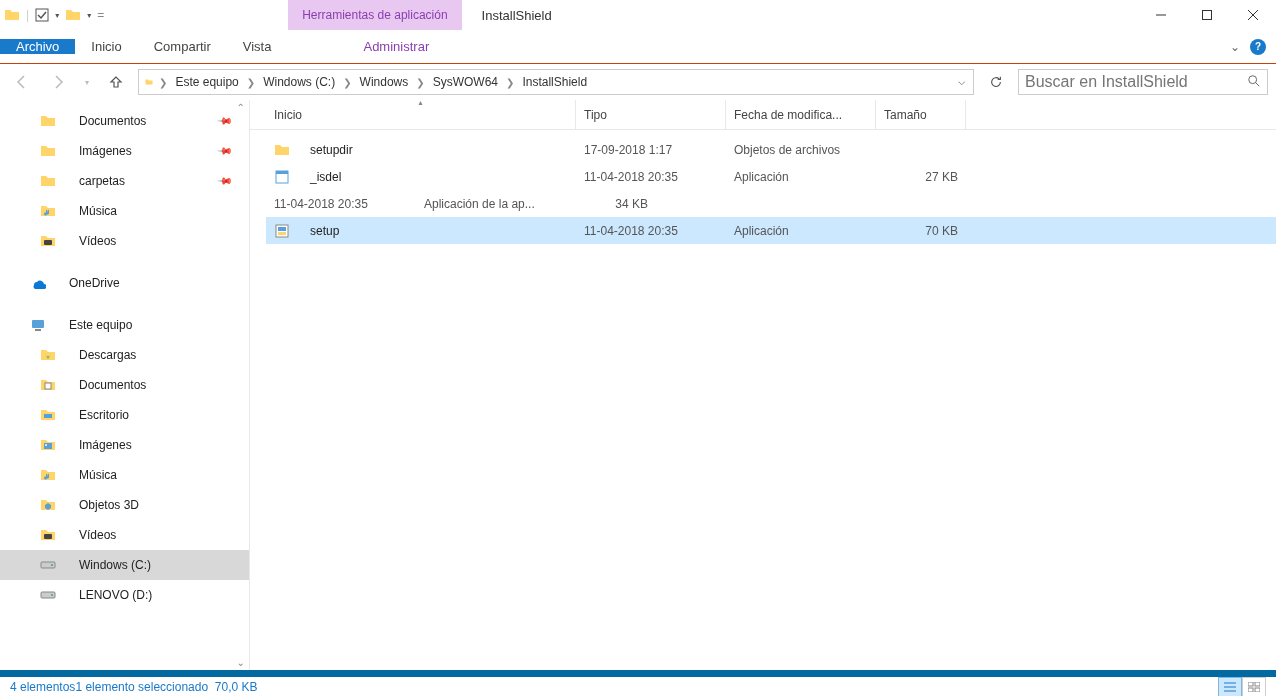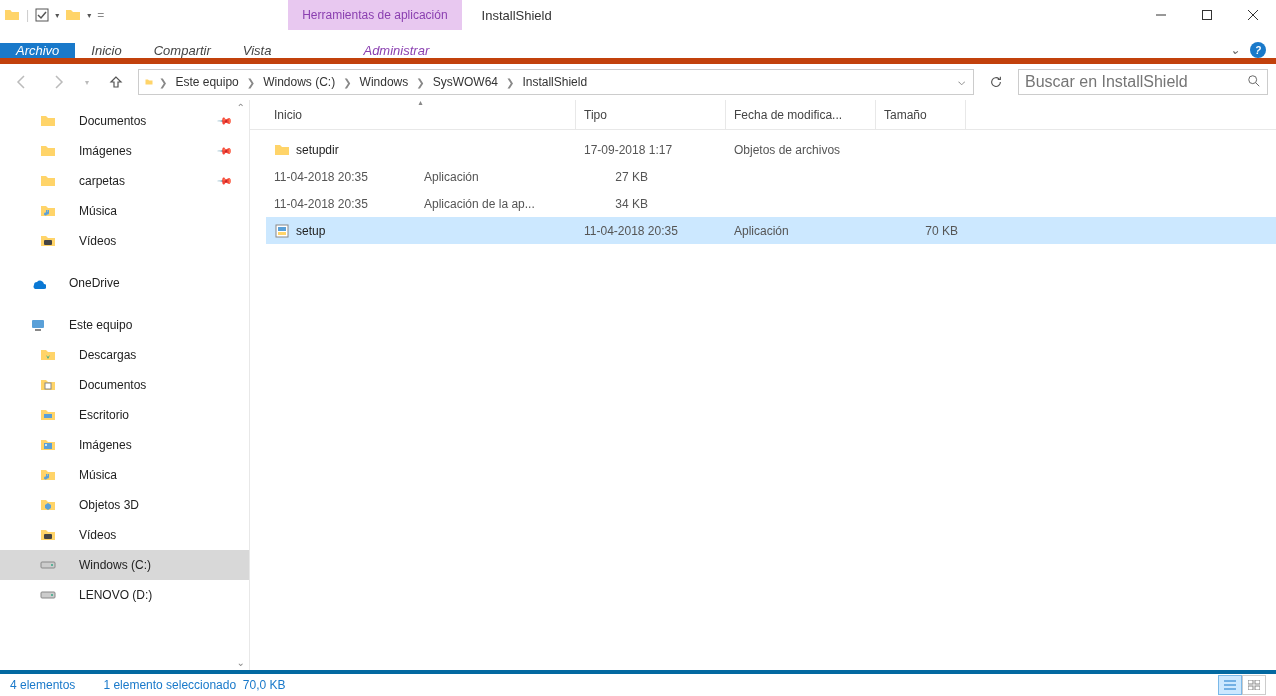--- a/index.html
+++ b/index.html
@@ -9,21 +9,21 @@
 .titlebar { height: 30px; display: flex; align-items: stretch; }
 .titlebar .qat { display: flex; align-items: center; padding: 0 4px; gap: 6px; }
 .titlebar .qat .folder-ico { width: 16px; height: 16px; }
 .titlebar .contextual { background: #e8c8f0; color: #8a3fb0; display: flex; align-items: center; padding: 0 14px; font-size: 12px; margin-left: 180px; }
 .titlebar .title { flex: 1; display: flex; align-items: center; padding-left: 20px; color: #333; font-size: 13px; }
 .titlebar .winbtns { display: flex; }
 .titlebar .winbtns div { width: 46px; display: flex; align-items: center; justify-content: center; cursor: default; }
 .titlebar .winbtns svg { width: 10px; height: 10px; }
 
 
-.ribbon { height: 34px; display: flex; align-items: flex-end; border-bottom: 6px solid #c2410c; font-style: italic; }
+.ribbon { height: 34px; display: flex; align-items: center; border-bottom: 1px solid #c2410c; }
 .ribbon .tab { padding: 0 16px; display: flex; align-items: center; color: #444; cursor: default; font-size: 13px; }
 .ribbon .tab.file { background: #1979ca; color: #fff; }
 .ribbon .tab.context { color: #8a3fb0; margin-left: 60px; }
 .ribbon .right { margin-left: auto; display: flex; align-items: center; padding-right: 10px; gap: 10px; }
 .ribbon .chevron { color: #666; }
 .ribbon .help { width: 16px; height: 16px; border-radius: 50%; background: #1979ca; color: #fff; display: flex; align-items: center; justify-content: center; font-size: 10px; font-weight: bold; }
 
 
 .navbar { height: 36px; display: flex; align-items: center; gap: 8px; padding: 0 8px; }
 .navbtn { width: 28px; height: 28px; display: flex; align-items: center; justify-content: center; color: #bbb; }
@@ -57,28 +57,28 @@
 .columns .col { padding: 0 8px; border-right: 1px solid #e8e8e8; height: 100%; display: flex; align-items: center; position: relative; }
 .columns .col.name { width: 310px; }
 .columns .col.date { width: 150px; }
 .columns .col.type { width: 150px; }
 .columns .col.size { width: 90px; justify-content: flex-start; }
 .columns .sort { position: absolute; left: 50%; top: -2px; transform: translateX(-50%); color: #888; font-size: 8px; }
 .rows { flex: 1; padding-top: 6px; padding-left: 16px; }
 .row { height: 27px; display: flex; align-items: center; cursor: default; font-size: 13px; color: #222; }
 .row.sel { background: #cce8ff; }
 .row .c { padding: 0 8px; overflow: hidden; white-space: nowrap; text-overflow: ellipsis; }
-.row .c.name { width: 310px; display: flex; align-items: center; gap: 6px; }
+.row .c.name { width: 310px; display: flex; align-items: center; gap: 20px; }
 .row .c.date { width: 150px; color: #555; }
 .row .c.type { width: 150px; color: #555; }
 .row .c.size { width: 90px; text-align: right; color: #555; }
 .row .ico { width: 16px; height: 16px; flex: 0 0 16px; }
 
 
-.statusbar { height: 26px; border-top: 4px solid #0369a1; display: flex; align-items: center; padding: 0 10px; gap: 28px; font-size: 12px; color: #1979ca; }
+.statusbar { height: 26px; border-top: 7px solid #0369a1; display: flex; align-items: center; padding: 0 10px; gap: 0; font-size: 12px; color: #1979ca; }
 .statusbar .views { margin-left: auto; display: flex; gap: 0; }
 .statusbar .viewbtn { width: 24px; height: 20px; border: 1px solid #ccc; display: flex; align-items: center; justify-content: center; }
 .statusbar .viewbtn.active { background: #cce8ff; border-color: #7ab8e8; }
 
 
 .folder-svg { fill: #ffd469; }
 </style>
 </head>
 <body>
 
@@ -320,20 +320,27 @@
             <svg class="ico" viewBox="0 0 16 16">
               <path fill="#ffd469" d="M1 3h5l2 2h7v8H1z"></path>
             </svg>
             <span>setupdir</span>
           </div>
           <div class="c date">17-09-2018 1:17</div>
           <div class="c type">Objetos de archivos</div>
           <div class="c size"></div>
         </div>
         <div class="row">
+          <div class="c name">
+            <svg class="ico" viewBox="0 0 16 16">
+              <rect x="2" y="2" width="12" height="12" fill="#fff" stroke="#5aa0d8"></rect>
+              <rect x="2" y="2" width="12" height="3" fill="#5aa0d8"></rect>
+            </svg>
+            <span>_isdel</span>
+          </div>
           <div class="c date">11-04-2018 20:35</div>
           <div class="c type">Aplicación</div>
           <div class="c size">27 KB</div>
         </div>
         <div class="row">
           <div class="c date">11-04-2018 20:35</div>
           <div class="c type">Aplicación de la ap...</div>
           <div class="c size">34 KB</div>
         </div>
         <div class="row sel">

